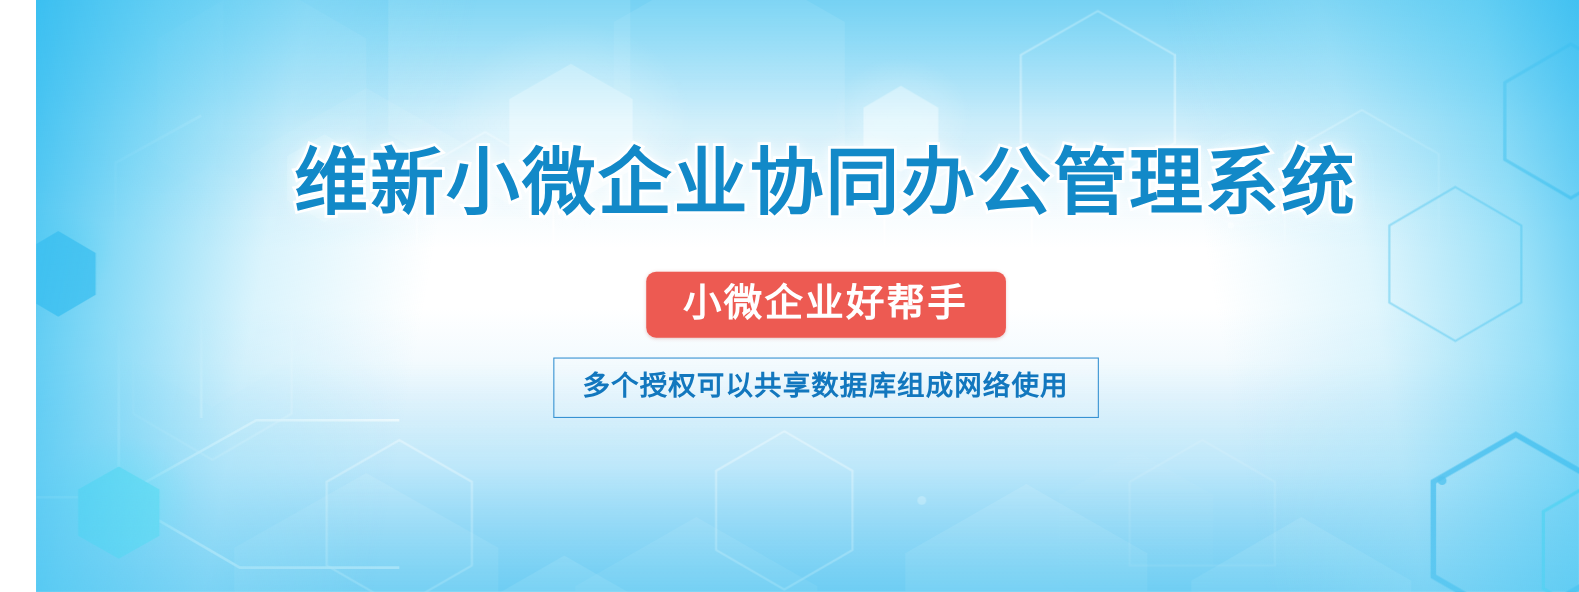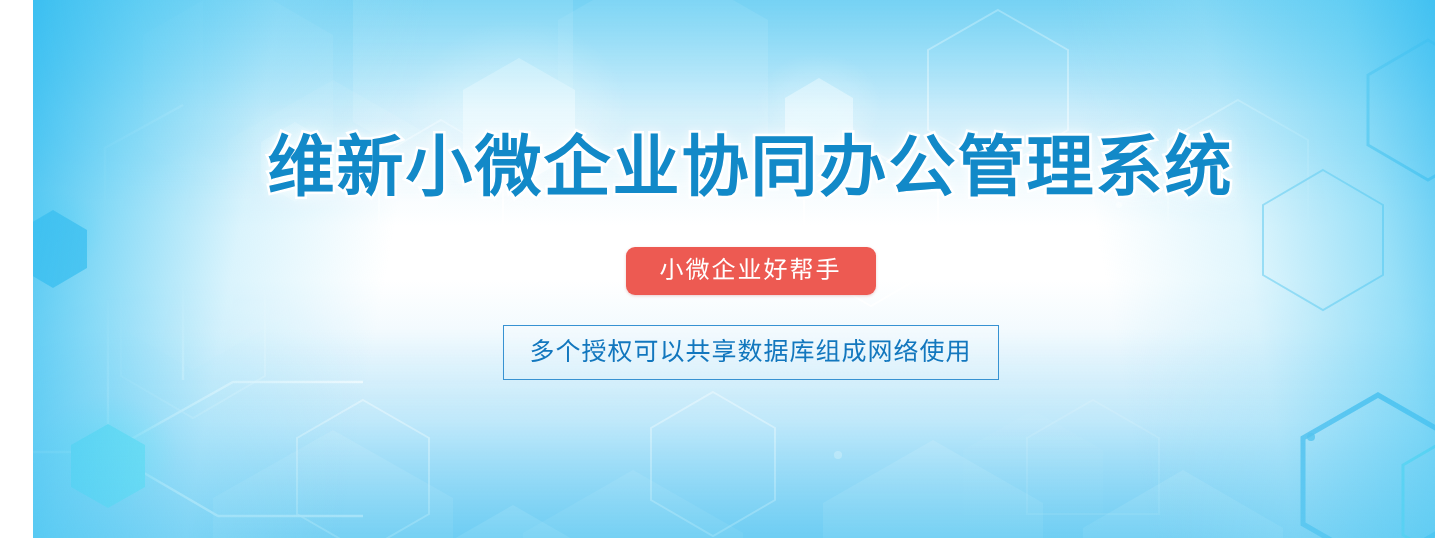--- a/index.html
+++ b/index.html
@@ -66,39 +66,40 @@
     line-height:1.05;
     white-space:nowrap;
   }
   .badge{
     position:absolute;
     top:247px;left:50%;transform:translateX(-50%);
     background:#ed5a52;
     border-radius:9px;
     padding:9px 34px 11px 34px;
     color:#ffffff;
-    font-size:24px;
-    font-weight:normal;
+    font-size:35px;
+    font-weight:bold;
     letter-spacing:2px;
     line-height:1.15;
     white-space:nowrap;
     box-shadow:0 1px 3px rgba(180,60,55,.25);
   }
   .infobox{
     position:absolute;
     top:325px;left:50%;transform:translateX(-50%);
     border:1px solid #3792d2;
     background:rgba(255,255,255,.12);
     padding:9px 26px 10px 26px;
     text-align:center;
     color:#1277be;
     font-size:25px;
     line-height:1.35;
     letter-spacing:1px;
     white-space:nowrap;
+    font-weight:bold;
   }
   .infobox div{white-space:nowrap;}
 </style>
 </head>
 <body>
 
 <div class="banner">
 
   <svg class="hexlayer" viewBox="0 0 1435 538" preserveAspectRatio="none" aria-hidden="true">
     <defs>

